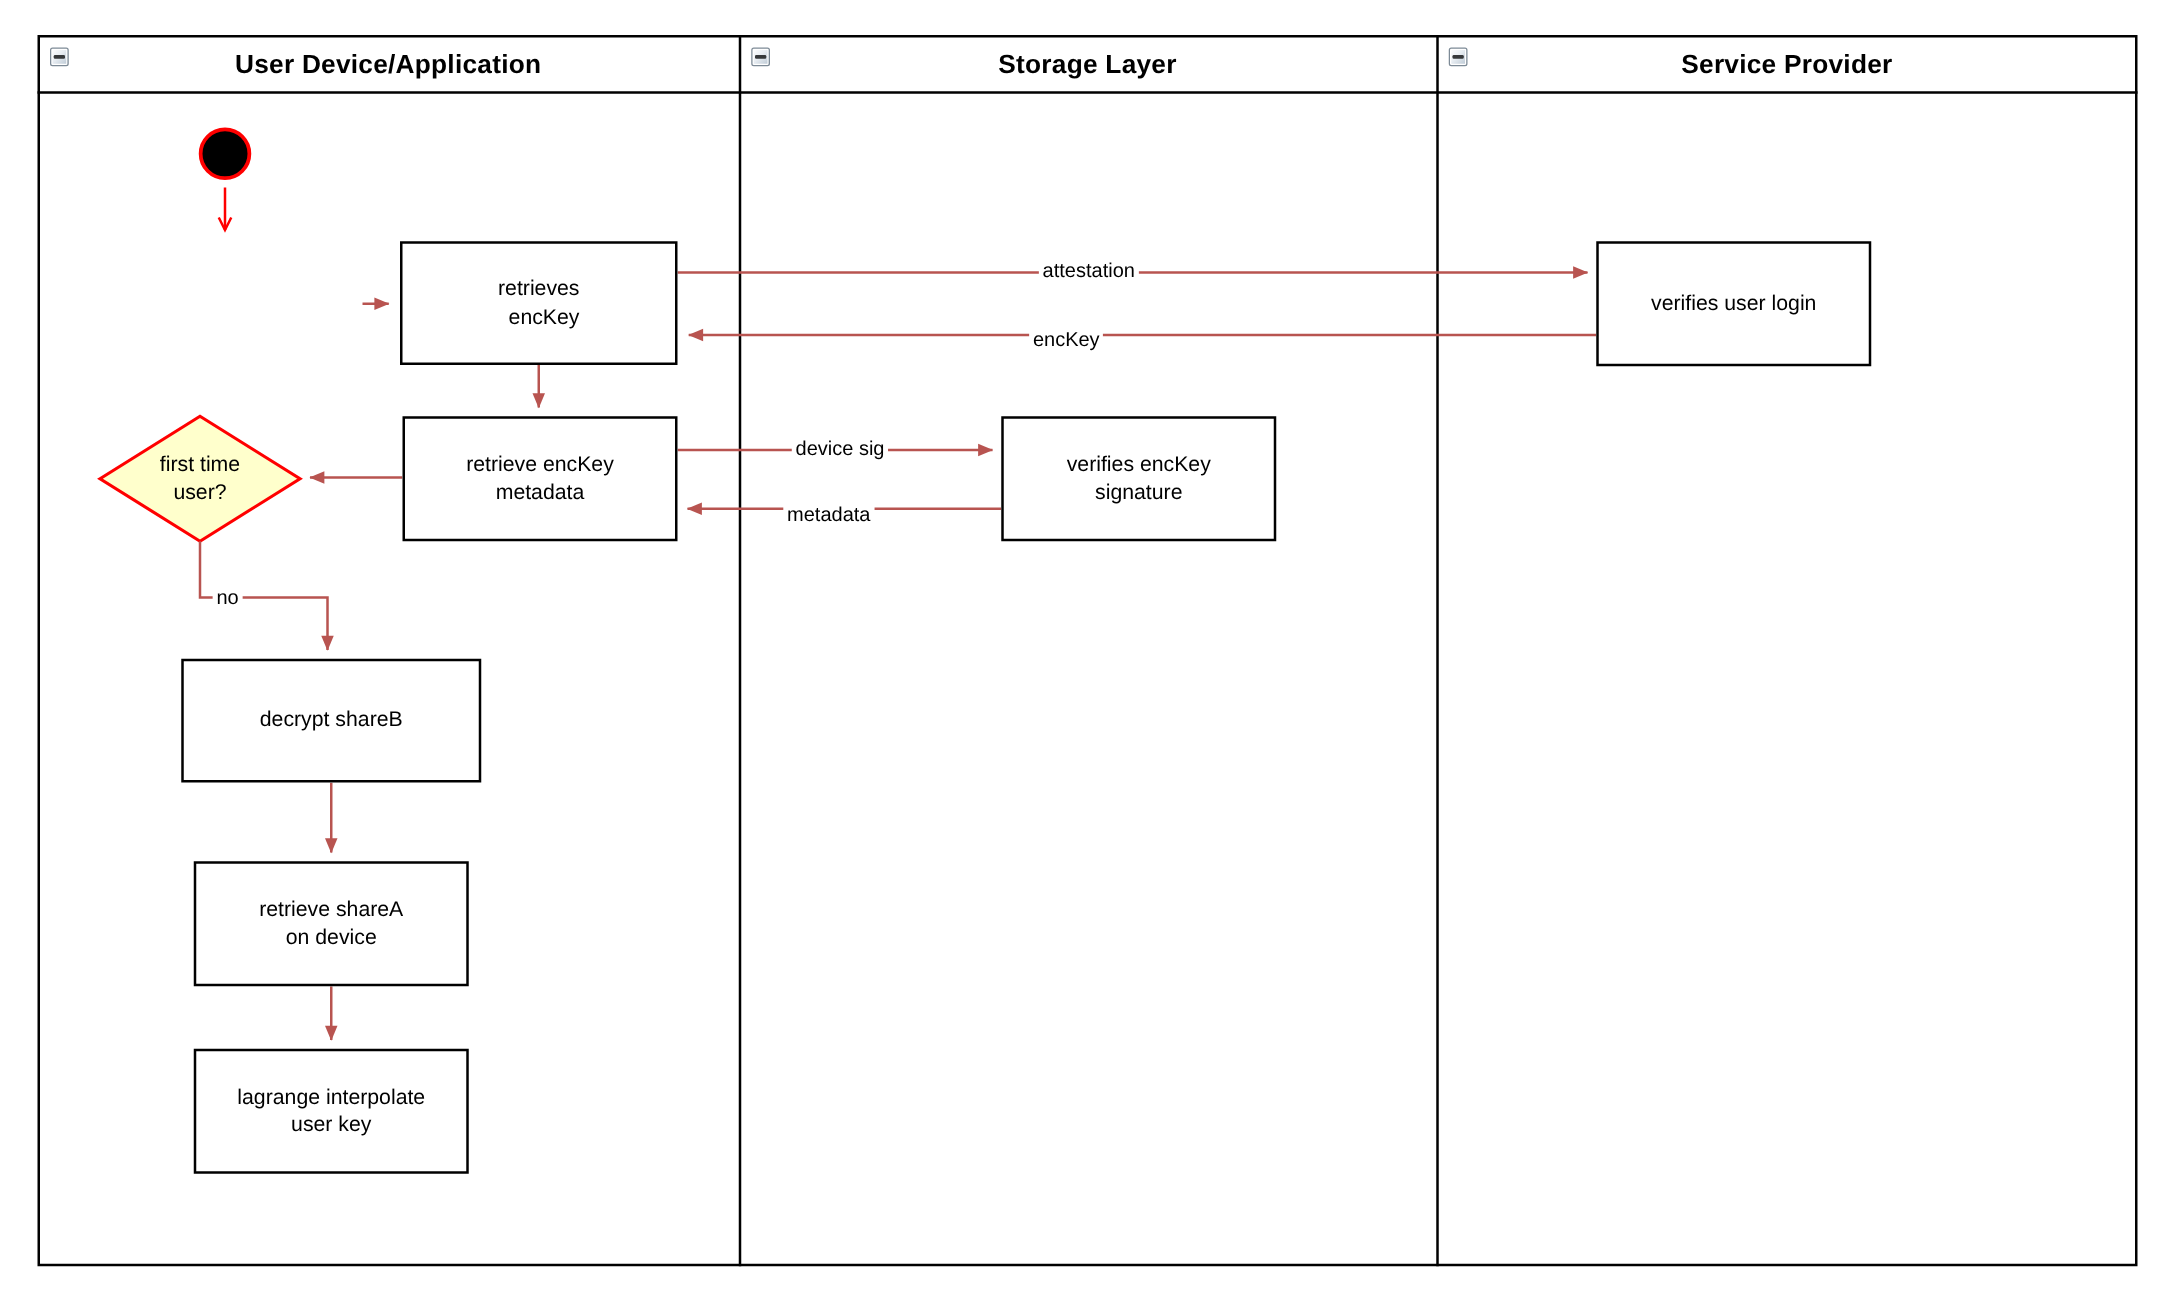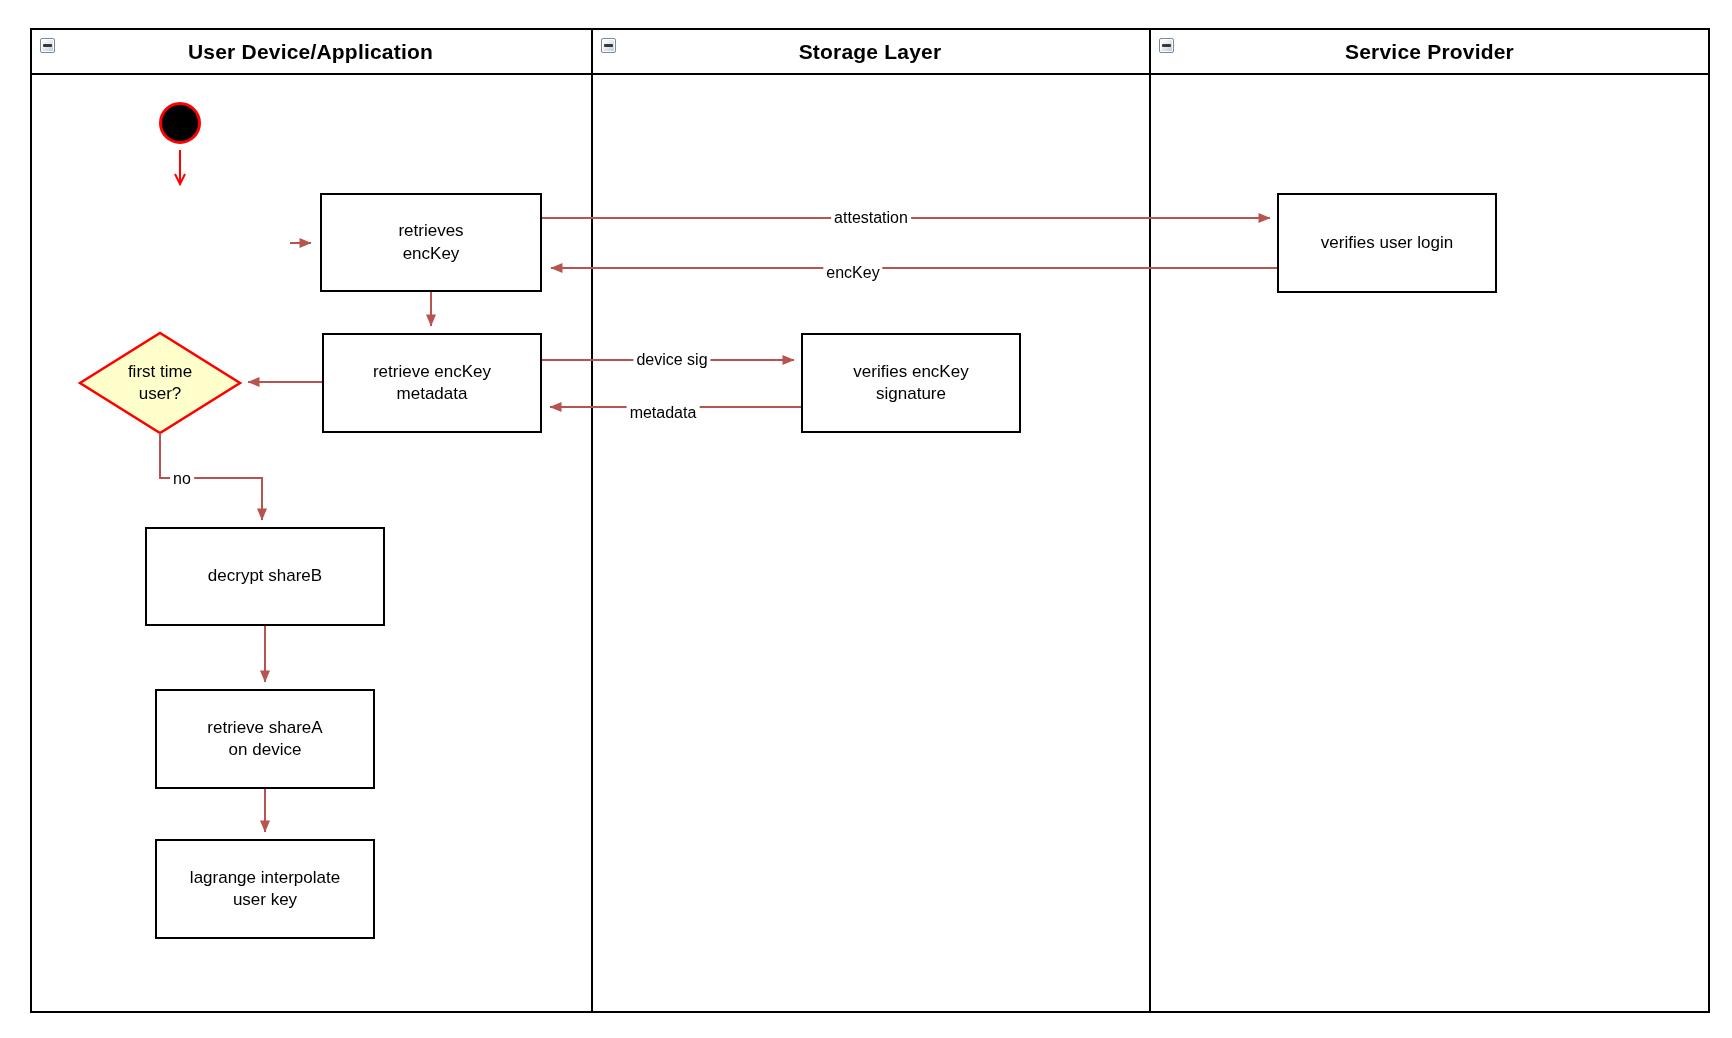--- a/index.html
+++ b/index.html
@@ -89,21 +89,21 @@
     <path d="M801,407 L550,407" stroke="#B85450" stroke-width="2" fill="none" marker-end="url(#mBrick)"></path>
     <path d="M322,382 L248,382" stroke="#B85450" stroke-width="2" fill="none" marker-end="url(#mBrick)"></path>
     <path d="M160,433 L160,478 L262,478 L262,520" stroke="#B85450" stroke-width="2" fill="none" marker-end="url(#mBrick)"></path>
     <path d="M265,626 L265,682" stroke="#B85450" stroke-width="2" fill="none" marker-end="url(#mBrick)"></path>
     <path d="M265,789 L265,832" stroke="#B85450" stroke-width="2" fill="none" marker-end="url(#mBrick)"></path>
   </svg>
 
   <div class="abs start-circle" style="left:159px;top:102px;width:42px;height:42px;"></div>
 
 
-  <div class="abs node" style="left:320px;top:193px;width:222px;height:99px;">retrieves
+  <div class="abs node" style="left:320px;top:193px;width:222px;height:99px;text-align:right;">retrieves
 encKey</div>
 
   <div class="abs node" style="left:322px;top:333px;width:220px;height:100px;">retrieve encKey
 metadata</div>
 
   <div class="abs diamond-text" style="left:85px;top:338px;width:150px;height:90px;">first time
 user?</div>
 
   <div class="abs node" style="left:145px;top:527px;width:240px;height:99px;">decrypt shareB</div>
 

